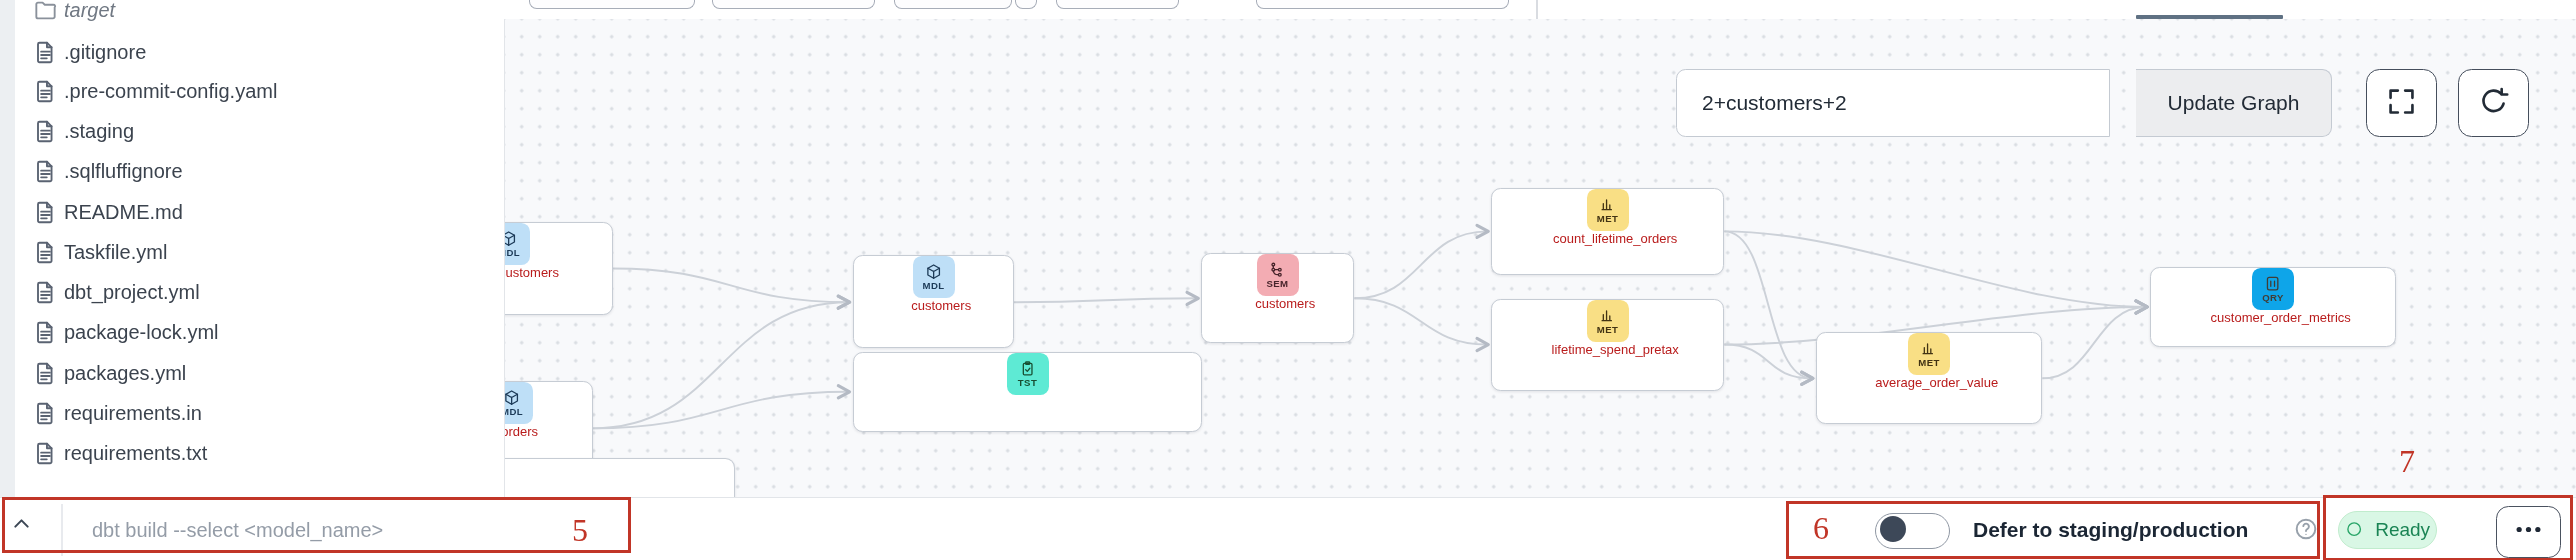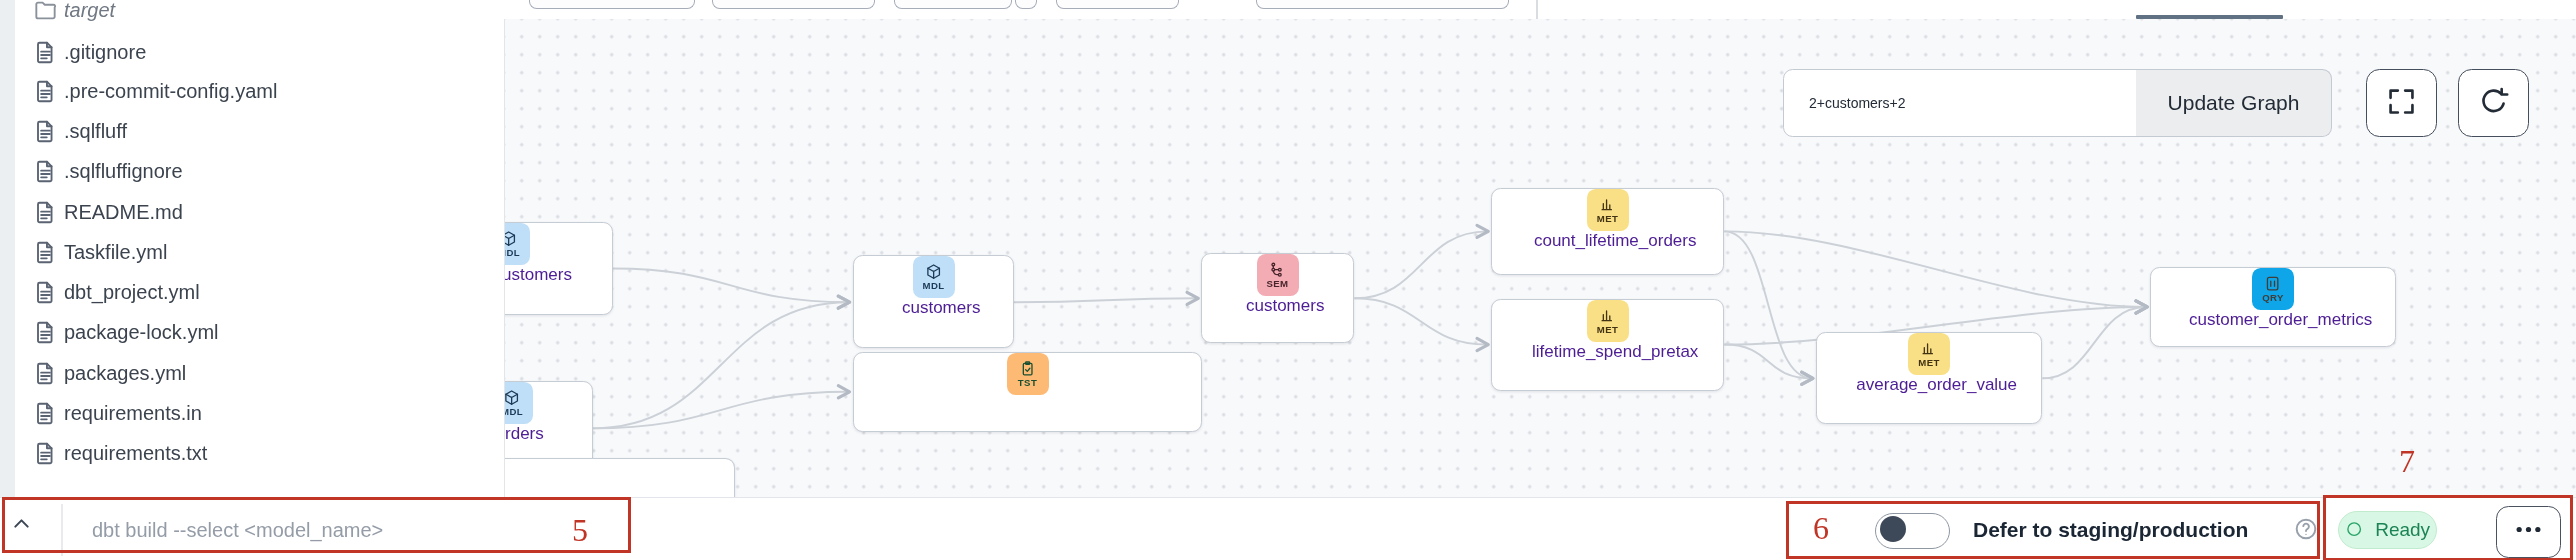--- a/index.html
+++ b/index.html
@@ -10,42 +10,42 @@
           background-color:#f8f9fb;
           background-image:radial-gradient(circle,#d9dde2 1.5px,transparent 1.7px);
           background-size:18px 18px;background-position:8.7px 8.7px;}
   #edges{position:absolute;left:0;top:0;z-index:2;pointer-events:none;}
   
   .node{position:absolute;z-index:3;background:#fff;border:1.4px solid #c6ccd4;border-radius:9.6px;
         box-shadow:0 1px 2.9px rgba(16,24,40,.10);display:flex;align-items:center;padding:0 17.3px;box-sizing:border-box;flex-direction:column;}
   .node .badge{width:42px;height:42px;border-radius:8.7px;display:flex;flex-direction:column;
         align-items:center;justify-content:center;flex:0 0 auto;}
   .node .badge .code{font-size:9.6px;font-weight:bold;letter-spacing:0.4px;line-height:10.6px;margin-top:1px;}
-  .node .nlabel{margin-left:15.4px;font-size:17px;font-weight:500;color:#4c1d95;white-space:nowrap;}
+  .node .nlabel{margin-left:15.4px;font-size:13px;font-weight:500;color:#b91c1c;white-space:nowrap;}
   .node.partial{border-radius:9.6px 9.6px 0 0;border-bottom:none;}
   
   .sidebar{position:absolute;left:0;top:0;width:504px;height:497px;background:#fff;z-index:5;
            border-right:1px solid #e2e5e9;}
   .gutter{position:absolute;left:0;top:0;width:15.4px;height:100%;background:#eceff2;}
   .frow{position:absolute;left:0;height:33px;display:flex;align-items:center;}
   .frow .ficon{position:absolute;left:33px;width:25px;height:25px;color:#5a6372;}
   .frow .fname{position:absolute;left:64px;font-size:20px;color:#3b434e;white-space:nowrap;}
   .frow.muted-italic .fname{color:#707883;font-style:italic;}
   .frow.muted-italic .ficon{color:#8a919b;}
   
   .topstrip{position:absolute;left:504px;top:0;right:0;height:19px;background:#fff;z-index:5;}
   .cutbtn{position:absolute;top:0;height:8.7px;border:1.9px solid #a7adb8;border-top:none;
           border-radius:0 0 7.7px 7.7px;background:#fdfdfe;box-sizing:border-box;}
   .pdivider{position:absolute;top:0;width:1.9px;height:19px;background:#d9dce1;}
   .tabline{position:absolute;top:14.5px;height:4.8px;background:#5f7183;border-radius:1px;}
   
   .controls{position:absolute;z-index:4;}
-  .sel-input{position:absolute;left:1783px;top:69px;width:434px;height:68px;background:#fff;
+  .sel-input{position:absolute;left:1676px;top:69px;width:434px;height:68px;background:#fff;
              border:1.9px solid #c4cad2;border-radius:9.6px 0 0 9.6px;box-sizing:border-box;
-             display:flex;align-items:center;padding-left:25px;font-size:14px;color:#222b36;}
+             display:flex;align-items:center;padding-left:25px;font-size:21px;color:#222b36;}
   .sel-btn{position:absolute;left:2136px;top:69px;width:196px;height:68px;background:#ecedef;
            border:1.9px solid #c4cad2;border-left:none;border-radius:0 9.6px 9.6px 0;box-sizing:border-box;
            display:flex;align-items:center;justify-content:center;font-size:21px;color:#222b36;}
   .sqbtn{position:absolute;top:69px;width:71px;height:68px;background:#fff;border:1.9px solid #454e5c;
          border-radius:13.5px;box-sizing:border-box;display:flex;align-items:center;justify-content:center;color:#222b36;}
   
   .bottombar{position:absolute;left:0;top:497px;width:2576px;height:64px;background:#fff;z-index:6;
              border-top:1px solid #e2e5e9;}
   .collapse{position:absolute;left:7.7px;top:11.6px;width:29px;height:29px;color:#3c4755;}
   .bdiv{position:absolute;left:61px;top:5.8px;width:1.9px;height:52px;background:#e8eaee;}
@@ -127,21 +127,21 @@
         <div class="badge" style="background: rgb(190, 223, 247); color: rgb(28, 58, 87);">
           <svg viewBox="0 0 24 24" width="17.3" height="17.3" fill="none" stroke="currentColor" stroke-width="1.8" stroke-linecap="round" stroke-linejoin="round">
             <path d="M12 2.8 20 7.3 V16.7 L12 21.2 4 16.7 V7.3 Z"></path>
             <path d="M4 7.3 12 11.8 20 7.3 M12 11.8 V21.2"></path>
           </svg>
           <span class="code">MDL</span>
         </div>
         <span class="nlabel">customers</span>
       </div>
       <div class="node" style="left: 853px; top: 352px; width: 349px; height: 80px;">
-        <div class="badge" style="background: #fdba74; color: rgb(24, 79, 50);">
+        <div class="badge" style="background: #5eead4; color: rgb(24, 79, 50);">
           <svg viewBox="0 0 24 24" width="17.3" height="17.3" fill="none" stroke="currentColor" stroke-width="1.8" stroke-linecap="round" stroke-linejoin="round">
             <rect x="6" y="4.6" width="12" height="16" rx="1.6"></rect>
             <rect x="9.2" y="2.8" width="5.6" height="3.4" rx="1"></rect>
             <path d="M9.3 13.6 l2.2 2.2 3.6 -4.4"></path>
           </svg>
           <span class="code">TST</span>
         </div>
       </div>
       <div class="node" style="left: 1201px; top: 253px; width: 153px; height: 90px; text-align: right;">
         <div class="badge" style="background: rgb(243, 172, 179); color: rgb(71, 36, 43);">
@@ -240,21 +240,21 @@
               <path d="M7.8 11.2 h8.4 M7.8 14.4 h8.4 M7.8 17.6 h5.4"></path>
             </svg></span>
           <span class="fname">.pre-commit-config.yaml</span>
         </div>
         <div class="frow " style="top: 115px; width: 504px;">
           <span class="ficon"><svg viewBox="0 0 24 24" width="25" height="25" fill="none" stroke="currentColor" stroke-width="1.8" stroke-linecap="round" stroke-linejoin="round">
               <path d="M6.2 2.6 h7.2 l4.4 4.4 V20 a1.4 1.4 0 0 1 -1.4 1.4 H6.2 A1.4 1.4 0 0 1 4.8 20 V4 a1.4 1.4 0 0 1 1.4 -1.4 Z"></path>
               <path d="M13.4 2.6 V7 h4.4"></path>
               <path d="M7.8 11.2 h8.4 M7.8 14.4 h8.4 M7.8 17.6 h5.4"></path>
             </svg></span>
-          <span class="fname">.sqlfluff</span>
+          <span class="fname">.staging</span>
         </div>
         <div class="frow " style="top: 155px; width: 504px;">
           <span class="ficon"><svg viewBox="0 0 24 24" width="25" height="25" fill="none" stroke="currentColor" stroke-width="1.8" stroke-linecap="round" stroke-linejoin="round">
               <path d="M6.2 2.6 h7.2 l4.4 4.4 V20 a1.4 1.4 0 0 1 -1.4 1.4 H6.2 A1.4 1.4 0 0 1 4.8 20 V4 a1.4 1.4 0 0 1 1.4 -1.4 Z"></path>
               <path d="M13.4 2.6 V7 h4.4"></path>
               <path d="M7.8 11.2 h8.4 M7.8 14.4 h8.4 M7.8 17.6 h5.4"></path>
             </svg></span>
           <span class="fname">.sqlfluffignore</span>
         </div>
         <div class="frow " style="top: 196px; width: 504px;">

